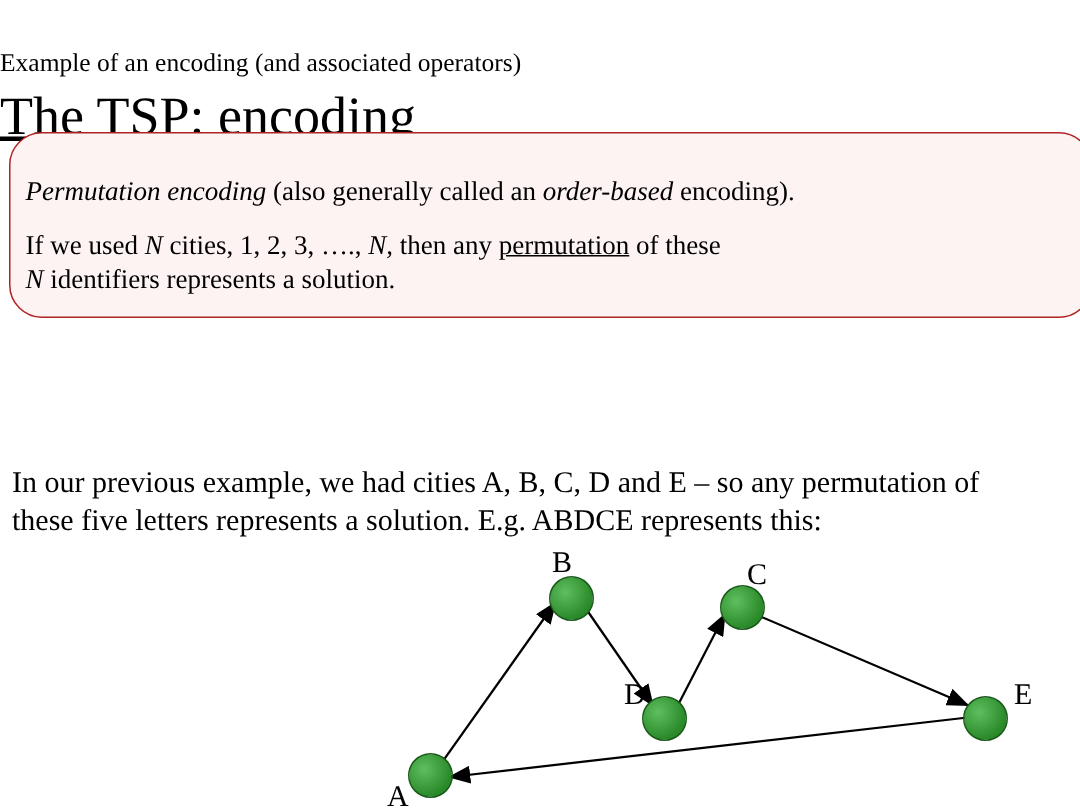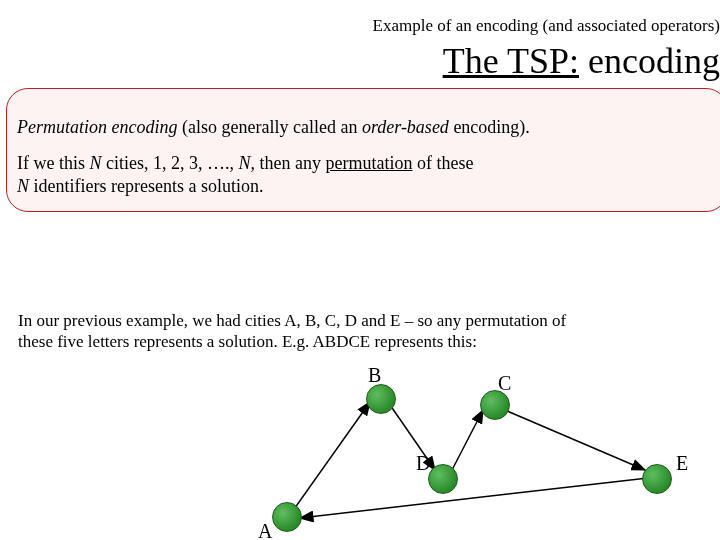--- a/index.html
+++ b/index.html
@@ -6,26 +6,26 @@
     margin: 0;
     padding: 0;
     width: 720px;
     height: 540px;
     font-family: "Times New Roman", serif;
     background: #fff;
     color: #000;
     position: relative;
   }
   .subtitle {
-    text-align: right;
+    text-align: left;
     font-size: 17px;
-    padding-top: 16px;
+    padding-top: 32px;
   }
   .title {
-    text-align: right;
+    text-align: left;
     font-size: 36px;
     margin-top: 4px;
     position: relative;
     z-index: 1;
   }
   .title .underlined {
     text-decoration: underline;
   }
   .box {
     position: absolute;
@@ -41,23 +41,23 @@
     z-index: 2;
   }
   .box .para2 {
     margin-top: 14px;
   }
   .ital { font-style: italic; }
   .indent { padding-left: 18px; display: block; }
   .bottom-text {
     position: absolute;
     top: 310px;
-    left: 18px;
+    left: 8px;
     width: 692px;
-    font-size: 17px;
+    font-size: 20px;
     line-height: 1.25;
   }
   .graph {
     position: absolute;
     top: 370px;
     left: 0;
     width: 720px;
     height: 170px;
   }
   .node {
@@ -86,21 +86,21 @@
 <div class="title">
   <span class="underlined">The TSP:</span><span> encoding</span>
 </div>
 
 <div class="box">
   <div>
     <br>
     <span class="ital">Permutation encoding</span><span> (also generally called an </span><span class="ital">order-based</span><span> encoding).</span>
   </div>
   <div class="para2">
-    <span>If we this </span><span class="ital">N</span><span> cities, 1, 2, 3, …., </span><span class="ital">N,</span><span>  then any </span><span style="text-decoration:underline">permutation</span><span> of these</span><br>
+    <span>If we used </span><span class="ital">N</span><span> cities, 1, 2, 3, …., </span><span class="ital">N,</span><span>  then any </span><span style="text-decoration:underline">permutation</span><span> of these</span><br>
     <span class="ital">N</span><span> identifiers represents a solution.</span><br>
   </div>
 </div>
 
 <div class="bottom-text">
   <span>In our previous example, we had cities A, B, C, D and E – so any  permutation of</span><br>
   <span>these five letters represents a solution. E.g. ABDCE represents this:</span>
 </div>
 
 <div class="graph">

